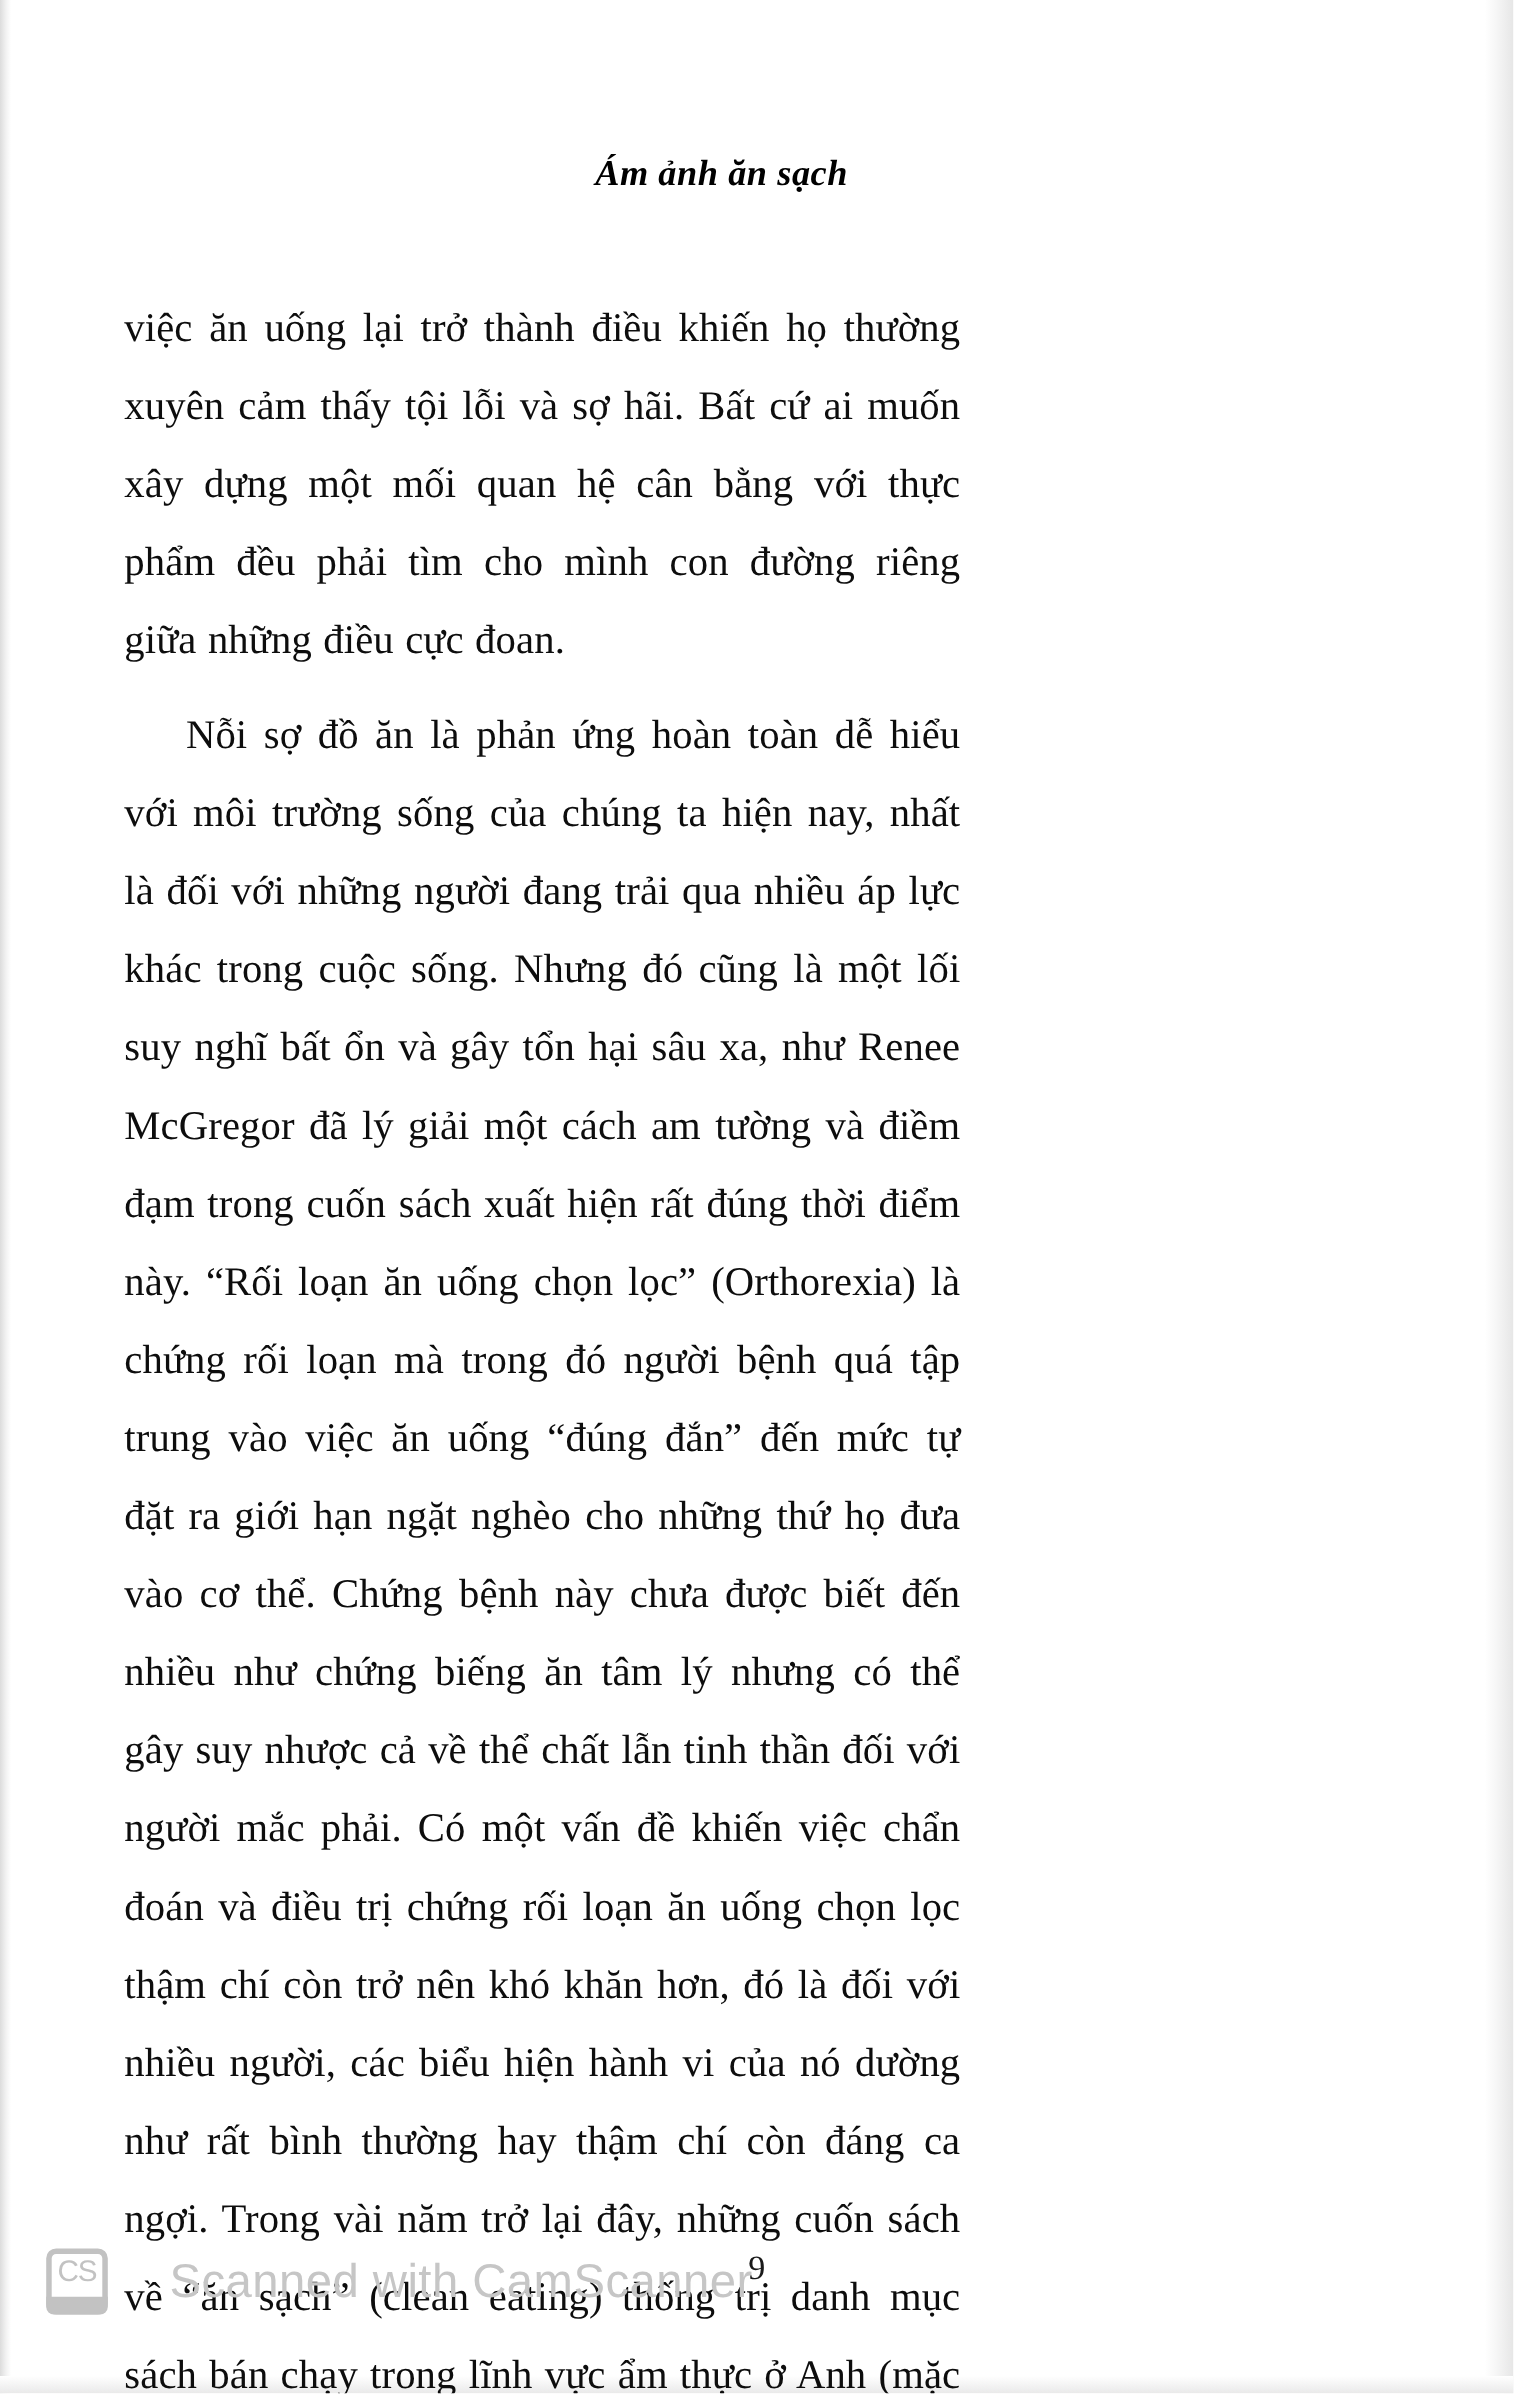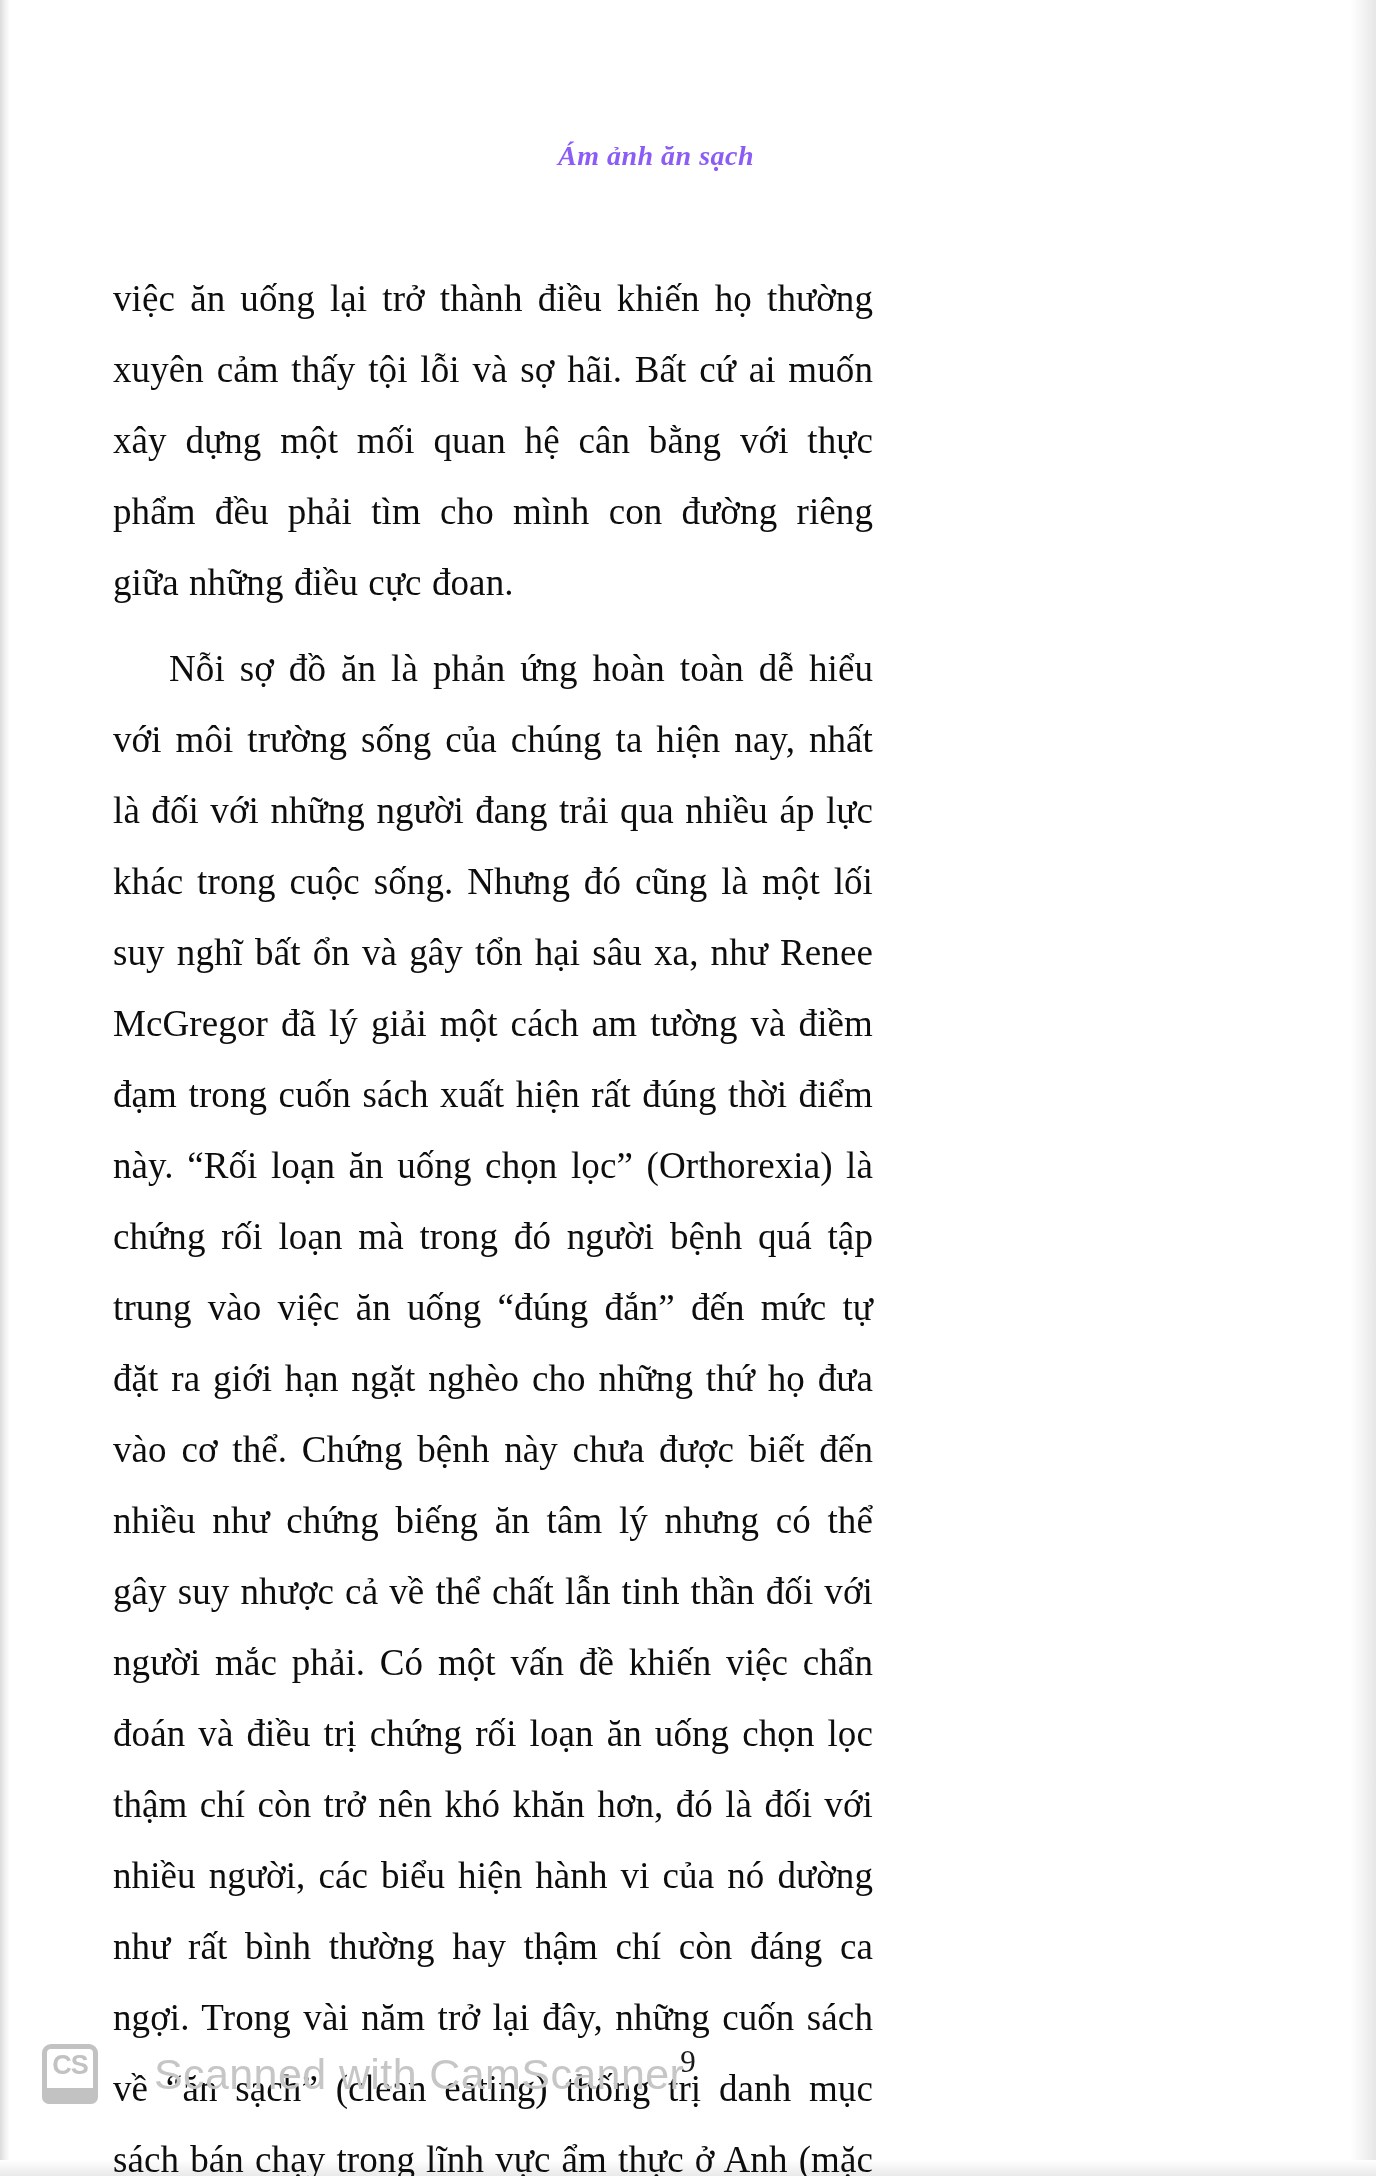--- a/index.html
+++ b/index.html
@@ -52,23 +52,23 @@
   }
 
   .running-head {
     position: absolute;
     left: 0;
     top: 140px;
     width: 1312px;
     text-align: center;
     font-style: italic;
     font-weight: 700;
-    font-size: 28px;
+    font-size: 33px;
     letter-spacing: 0.5px;
-    color: #8b5cf6;
+    color: #000000;
   }
 
   .textblock {
     position: absolute;
     left: 98px;
     top: 248px;
     width: 790px;
   }
 
   .para {
@@ -136,21 +136,21 @@
     border-bottom-left-radius: 7px;
     border-bottom-right-radius: 7px;
   }
   .cs-badge .cs-text {
     position: absolute;
     left: 0;
     top: 6px;
     width: 56px;
     text-align: center;
     font-family: "Liberation Sans", sans-serif;
-    font-weight: 700;
+    font-weight: 400;
     font-size: 27px;
     line-height: 30px;
     color: #c2c2c2;
     letter-spacing: -1px;
   }
 
   .watermark-label {
     font-family: "Liberation Sans", "DejaVu Sans", sans-serif;
     font-size: 43px;
     font-weight: 400;

